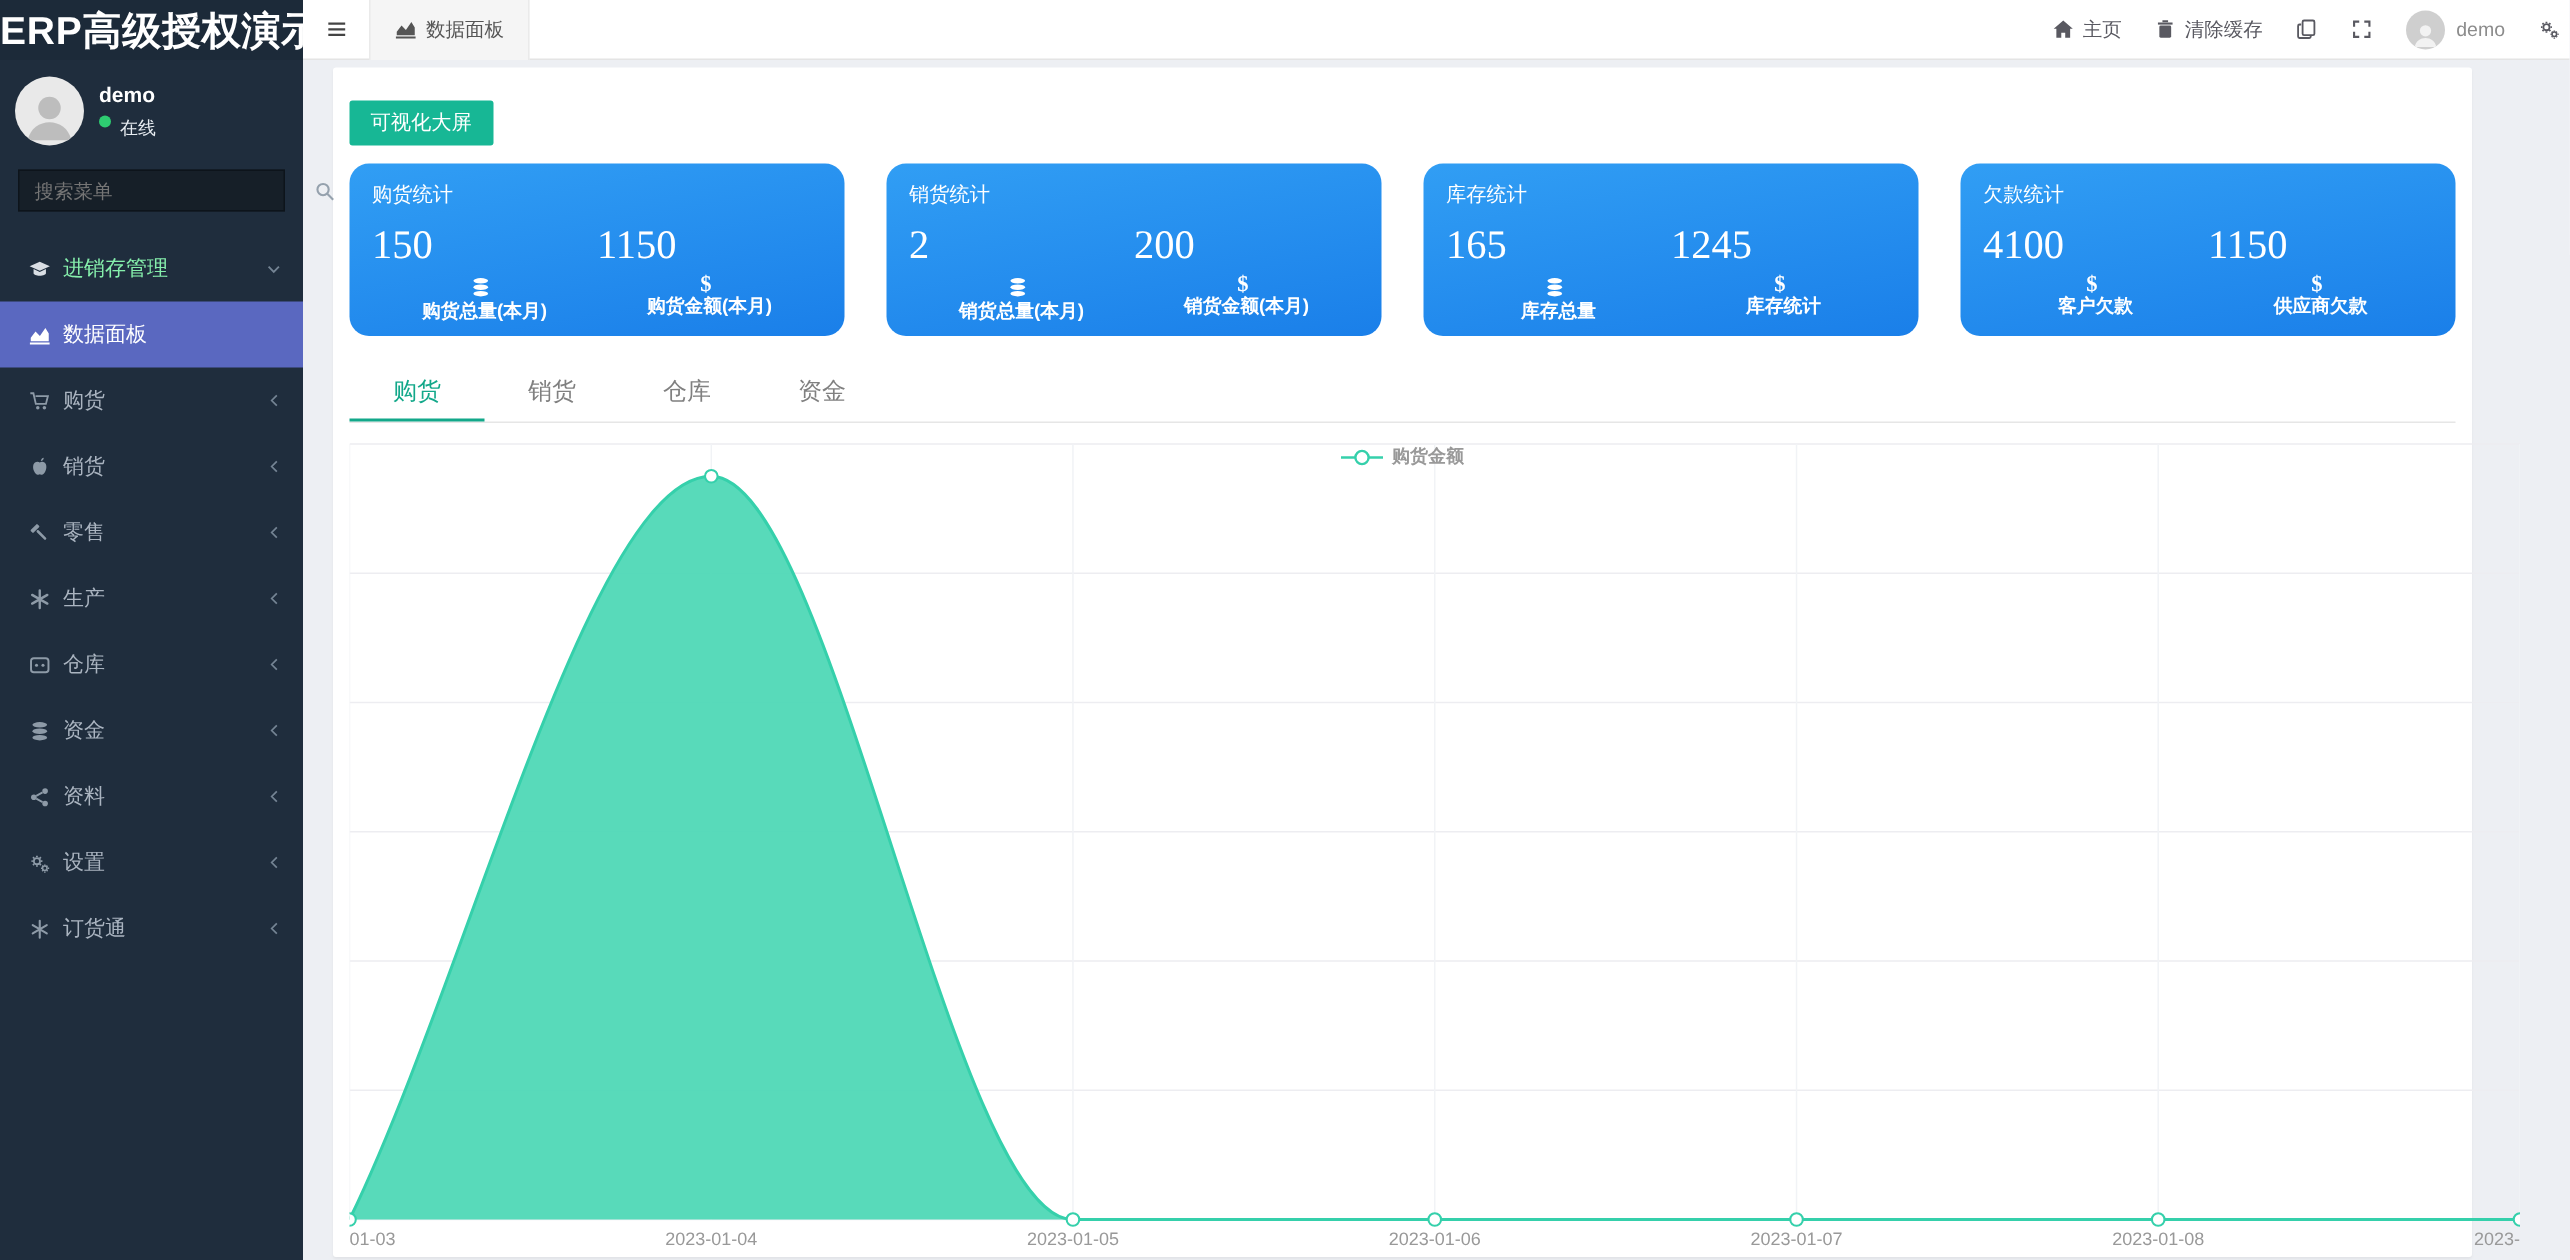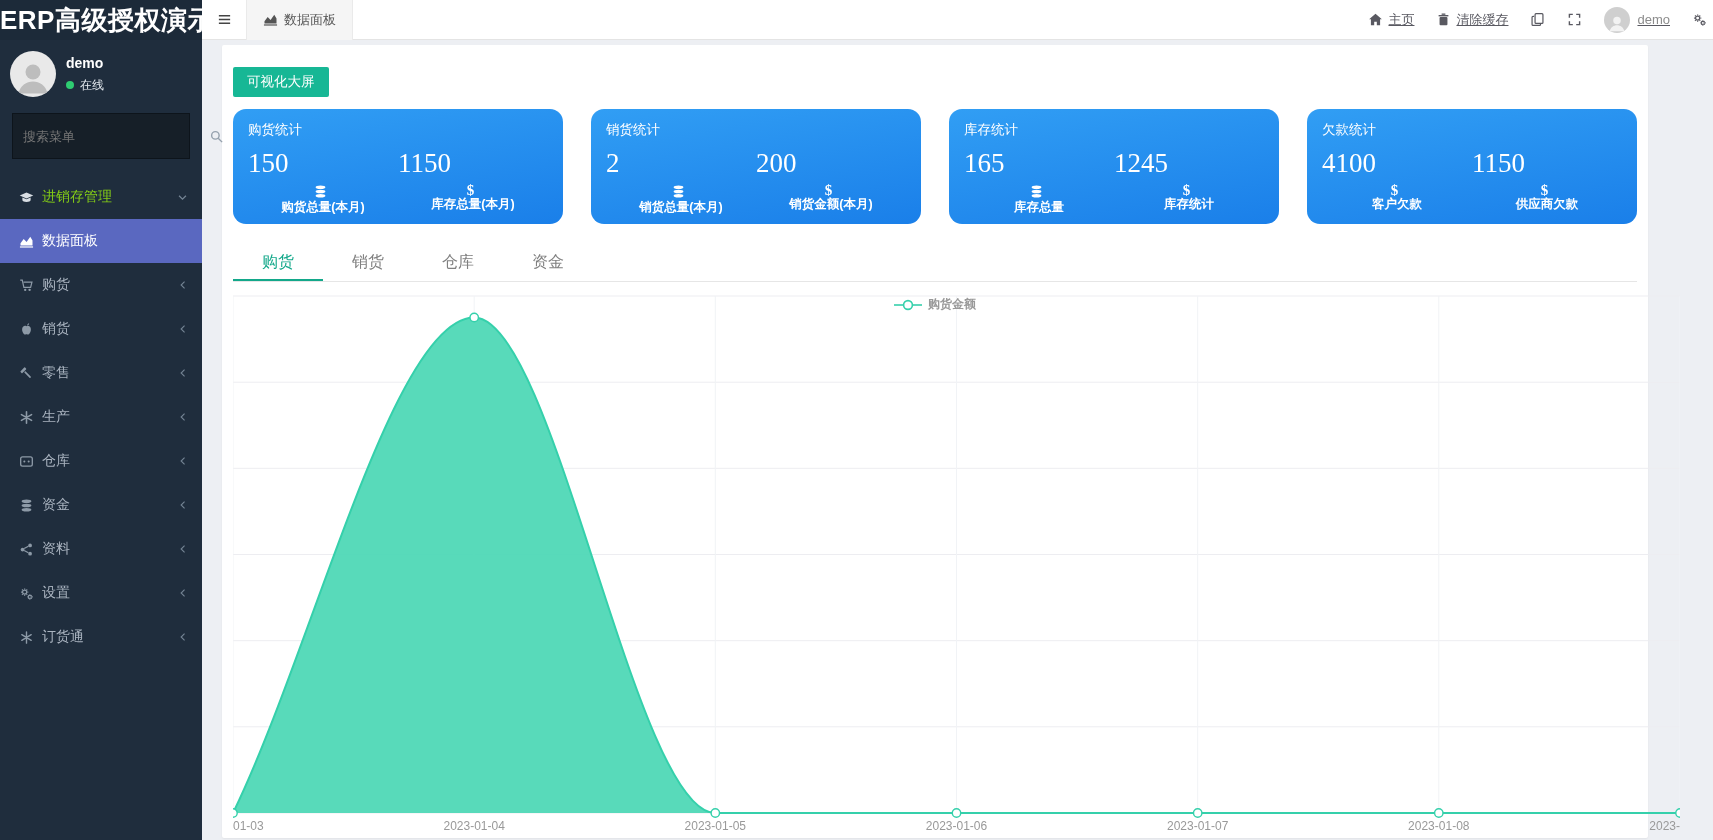--- a/index.html
+++ b/index.html
@@ -11,48 +11,48 @@
   
   .sidebar { position:absolute; left:0; top:0; width:202px; height:840px;
     background:#1f2d3d; color:#aab4c0; z-index:5; }
   .side-title { height:40px; line-height:40px; text-align:center; color:#fff;
     font-size:26px; font-weight:bold; background:#1c2a39; letter-spacing:.5px; white-space:nowrap; }
   .user-panel { display:flex; padding:11px 12px 8px 10px; align-items:center; }
   .avatar-lg { width:46px; height:46px; border-radius:50%; background:#e9e9e9; overflow:hidden;
     flex:0 0 46px; display:flex; align-items:flex-end; justify-content:center; }
   .user-info { margin-left:10px; }
   .user-name { color:#fff; font-size:14px; font-weight:bold; }
-  .user-status { margin-top:6px; font-size:12px; color:#e8edf2; display:flex; align-items:center; }
+  .user-status { margin-top:6px; font-size:12px; color:#e8edf2; display:flex; align-items:flex-start; }
   .dot { width:8px; height:8px; border-radius:50%; background:#2ecc71; margin-right:6px; }
-  .side-search { margin:8px 12px 16px 12px; height:46px; background:#161f28;
+  .side-search { margin:8px 12px 16px 12px; height:28px; background:#161f28;
     border:1px solid #0d141b; display:flex; align-items:center; }
   .side-search input { flex:1; background:transparent; border:0; outline:none;
     color:#aab4c0; font-size:13px; padding:0 10px; font-family:inherit; }
   .side-search .icon { width:30px; color:#95a1ad; }
   .side-menu { list-style:none; }
   .side-menu li { height:44px; display:flex; align-items:center; padding:0 14px;
     font-size:14px; cursor:pointer; position:relative; }
   .side-menu li .mi { width:24px; color:#8d9aa7; flex:0 0 24px; }
   .side-menu li .lbl { margin-left:4px; }
   .side-menu li .chev { position:absolute; right:14px; color:#748494; }
-  .side-menu li.parent { color:#84cc16; }
+  .side-menu li.parent { color:#86efac; }
   .side-menu li.parent .mi { color:#d9dee4; }
   .side-menu li.active { background:#5a68c0; color:#fff; }
   .side-menu li.active .mi { color:#fff; }
 
   
   .topbar { position:absolute; left:202px; top:0; width:1511px; height:40px;
     background:#fff; border-bottom:1px solid #e4e4e4; display:flex; align-items:center; }
   .burger { width:44px; height:40px; display:flex; align-items:center; justify-content:center;
     color:#444; cursor:pointer; }
   .top-tab { height:40px; display:flex; align-items:center; padding:0 16px; background:#f5f5f5;
     border-left:1px solid #eaeaea; border-right:1px solid #eaeaea; color:#555; font-size:13px; cursor:pointer; }
   .top-tab .icon { margin-right:6px; color:#555; }
   .top-right { margin-left:auto; display:flex; align-items:center; padding-right:6px; color:#595961; }
-  .top-item { display:flex; align-items:center; font-size:13px; margin-left:22px; cursor:pointer; white-space:nowrap;text-decoration:underline; }
+  .top-item { display:flex; align-items:center; font-size:13px; margin-left:22px; cursor:pointer; white-space:nowrap; }
   .top-item .icon { margin-right:5px; color:#595961; }
   .avatar-sm { width:26px; height:26px; border-radius:50%; background:#cfcfcf; overflow:hidden;
     display:flex; align-items:flex-end; justify-content:center; margin-right:7px; }
   .top-user { color:#8c8c8c; }
 
   
   .main { position:absolute; left:202px; top:40px; width:1511px; height:800px; background:#edeff3; }
   .panel { position:absolute; left:20px; top:5px; width:1426px; height:793px;
     background:#fff; border-radius:2px; box-shadow:0 1px 2px rgba(0,0,0,.05); padding:22px 11px 0 11px; }
   .bigscreen-btn { display:inline-block; height:30px; line-height:30px; padding:0 14px;
@@ -368,21 +368,21 @@
                 </span>
         <span>购货总量(本月)</span>
       </div>
     </div>
     <div class="card-col">
       <div class="card-num">1150</div>
       <div class="card-sub">
         <span class="icon">
                   <span class="dollar-glyph">$</span>
                 </span>
-        <span>库存总量(本月)</span>
+        <span>购货金额(本月)</span>
       </div>
     </div>
           </div>
         </div>
         <div class="card">
           <div class="card-title">销货统计</div>
   <div class="card-vals">
     <div class="card-col">
       <div class="card-num">2</div>
       <div class="card-sub">

